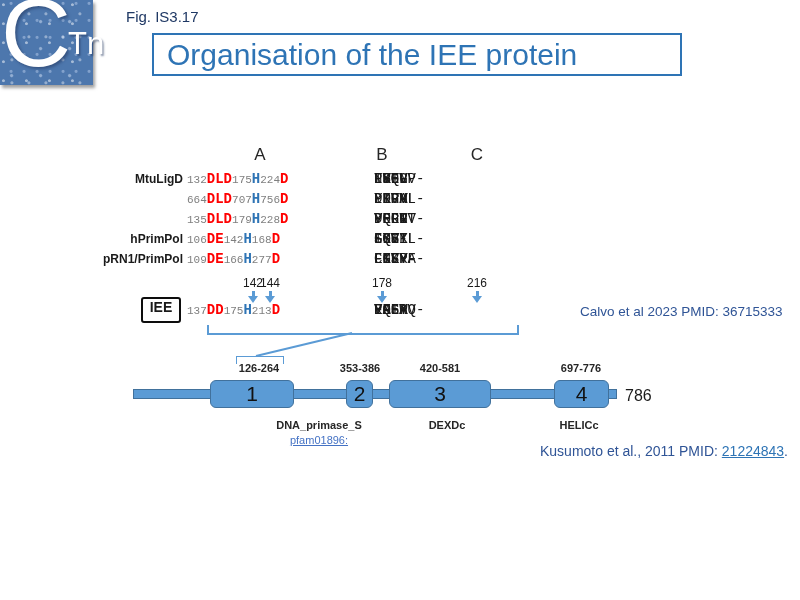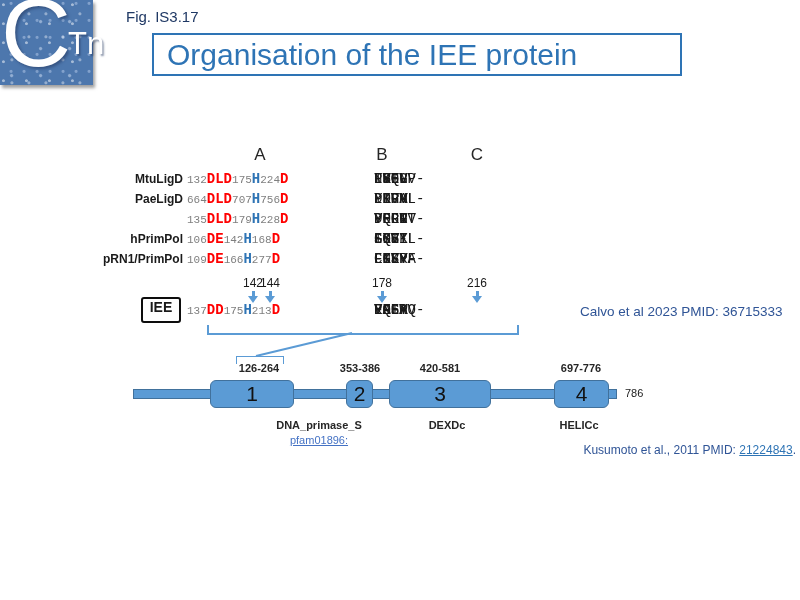--- a/index.html
+++ b/index.html
@@ -63,27 +63,27 @@
     border-left:1.5px solid var(--accent);border-right:1.5px solid var(--accent);
     border-top:1.5px solid var(--accent);}
   .range-label{position:absolute;top:362px;width:80px;text-align:center;font-size:11px;
     font-weight:bold;color:#262626;}
   .backbone{position:absolute;left:133px;top:389px;width:484px;height:10px;
     background:var(--accent);border:1.2px solid var(--domain_border);box-sizing:border-box;}
   .domain{position:absolute;top:380px;height:28px;background:var(--accent);
     border:1.5px solid var(--domain_border);border-radius:6px;box-sizing:border-box;
     display:flex;align-items:center;justify-content:center;}
   .domain span{font-size:21px;color:#111;}
-  .len-label{position:absolute;left:625px;top:387px;font-size:11px;color:#1a1a1a;}
+  .len-label{position:absolute;left:625px;top:387px;font-size:16px;color:#1a1a1a;}
   .sub-label{position:absolute;top:419px;width:120px;text-align:center;font-size:11px;
     font-weight:bold;color:#262626;}
   .pfam-link{position:absolute;top:434px;width:120px;text-align:center;font-size:11px;
     font-weight:normal;color:#4472c4;text-decoration:underline;cursor:pointer;}
 
-  .kusumoto{position:absolute;top:443px;right:4px;font-size:12px;color:var(--citation_blue);text-align:right;}
+  .kusumoto{position:absolute;top:443px;right:12px;font-size:14px;color:var(--citation_blue);text-align:right;}
   .kusumoto .link{color:#2e74b5;text-decoration:underline;cursor:pointer;}
 </style>
 </head>
 <body>
 
 <div class="slide" id="slide">
 
   <div class="logo">
     <span class="ring">C</span>
     <span class="tn">Tn</span>
@@ -97,21 +97,20 @@
 
   <div id="alignment">
       <div class="col-header" style="left: 245px;">A</div>
       <div class="col-header" style="left: 367px;">B</div>
       <div class="col-header" style="left: 462px;">C</div>
       <div class="align-row" style="top: 171px;">
         <div class="row-label">MtuLigD</div>
         <div class="seq"><span class="sg num">132</span><span class="sg seq">TRLVP</span><span class="sg red">DLD</span><span class="sg seq">PGEGV-</span><span class="sg num">175</span><span class="sg seq">-KGL</span><span class="sg blue">H</span><span class="sg seq">LYT-</span><span class="sg num">224</span><span class="sg seq">-VFV</span><span class="sg red">D</span><span class="sg seq">NSQN</span></div>
       </div>
       <div class="align-row" style="top: 191px;">
-        <div class="row-label">PaeLigD</div>
         <div class="seq"><span class="sg num">664</span><span class="sg seq">DRPVL</span><span class="sg red">DLD</span><span class="sg seq">PDPAL-</span><span class="sg num">707</span><span class="sg seq">-KGM</span><span class="sg blue">H</span><span class="sg seq">LLV-</span><span class="sg num">756</span><span class="sg seq">-IFV</span><span class="sg red">D</span><span class="sg seq">YLRN</span></div>
       </div>
       <div class="align-row" style="top: 211px;">
         <div class="seq"><span class="sg num">135</span><span class="sg seq">DELRV</span><span class="sg red">DLD</span><span class="sg seq">PQPGT-</span><span class="sg num">179</span><span class="sg seq">-RGV</span><span class="sg blue">H</span><span class="sg seq">VFL-</span><span class="sg num">228</span><span class="sg seq">-LFI</span><span class="sg red">D</span><span class="sg seq">YLRN</span></div>
       </div>
       <div class="align-row" style="top: 231px;">
         <div class="row-label">hPrimPol</div>
         <div class="seq"><span class="sg num">106</span><span class="sg seq">GLVIL</span><span class="sg red">D</span><span class="sg seq">F</span><span class="sg red">E</span><span class="sg seq">SKEKL-</span><span class="sg num">142</span><span class="sg seq">-GGI</span><span class="sg blue">H</span><span class="sg seq">IYV-</span><span class="sg num">168</span><span class="sg seq">-GII</span><span class="sg red">D</span><span class="sg seq">LQSY</span></div>
       </div>
       <div class="align-row" style="top: 251px;">

